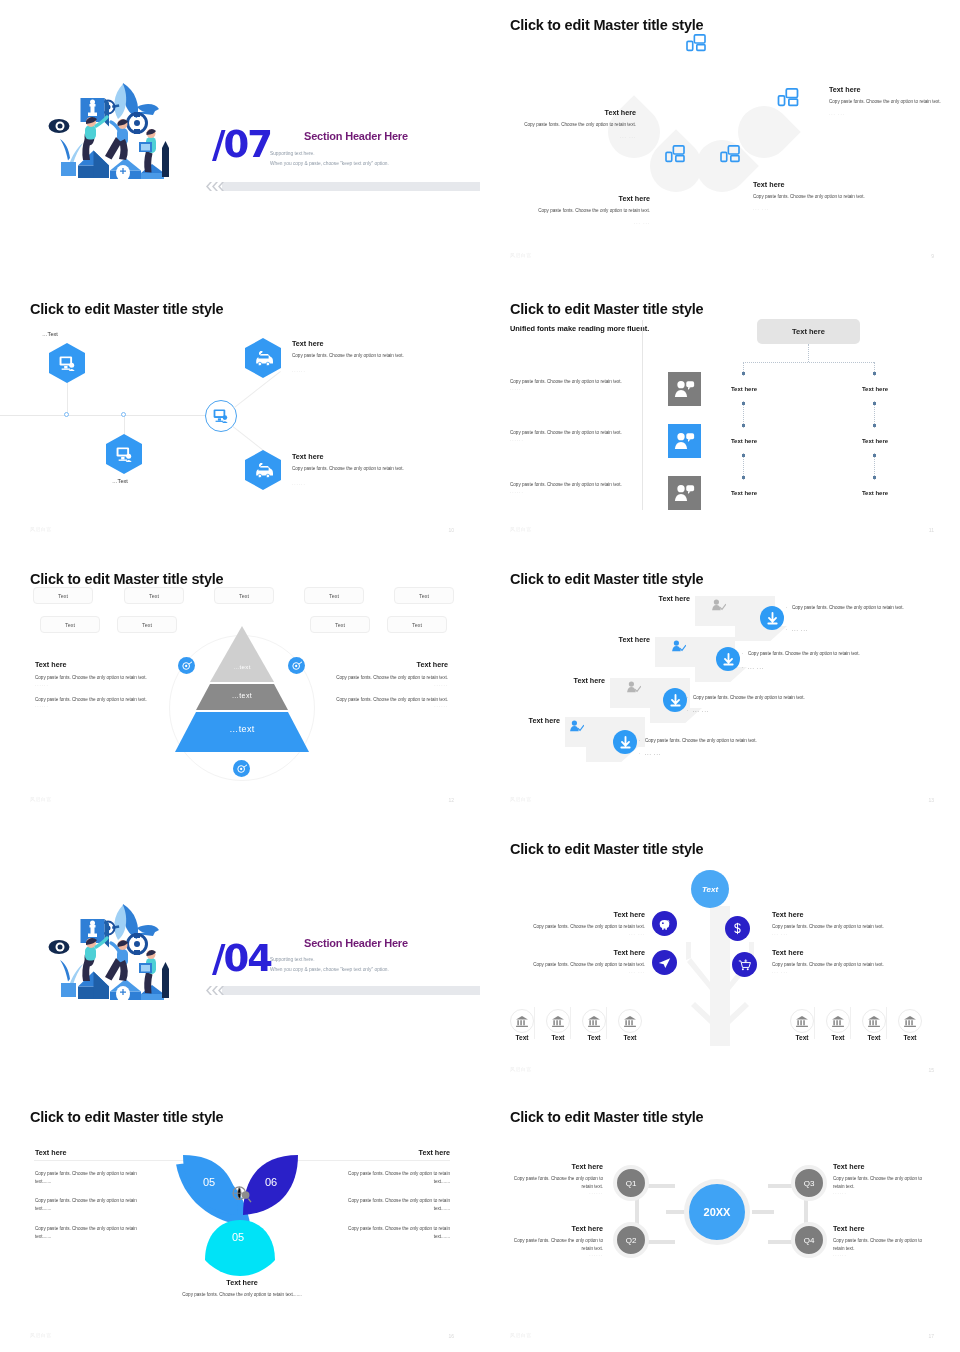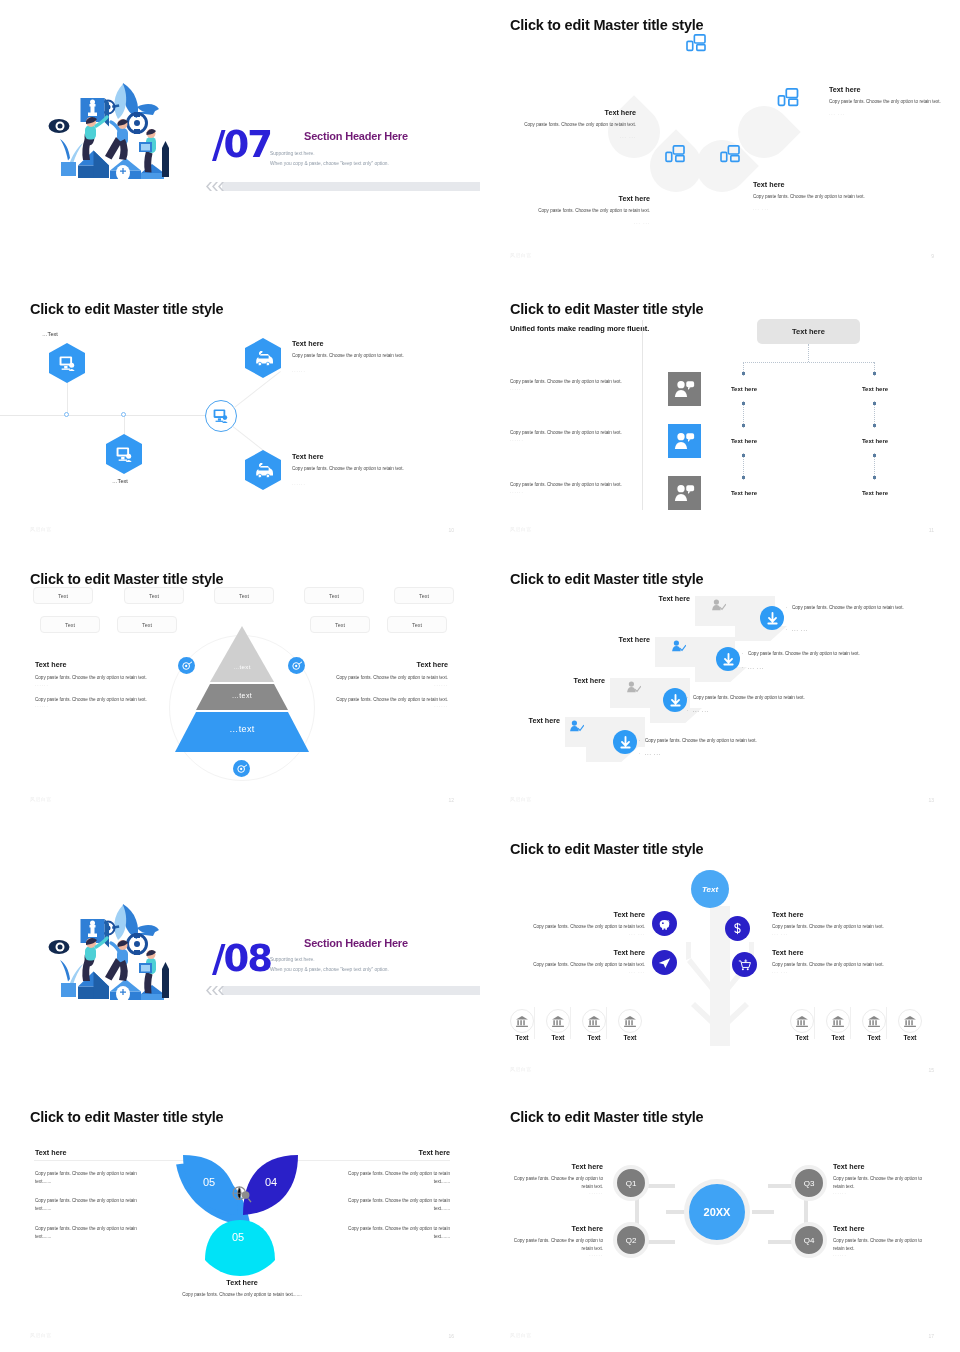--- a/index.html
+++ b/index.html
@@ -661,21 +661,21 @@
     <path d="M142 104 q-8 -12 -16 -16" stroke="#4a9ae8" stroke-width="7" fill="none" stroke-linecap="round"></path>
     <rect x="196" y="118" width="20" height="32" rx="9" fill="#4ed0d6"></rect>
     <circle cx="206" cy="111" r="9" fill="#f2b9a0"></circle>
     <path d="M197 109 q9 -12 19 -3 q-4 7 -19 8Z" fill="#2b2b4a"></path>
     <path d="M196 146 q-6 24 -2 42 l13 1 q-2 -22 2 -38Z" fill="#2b2b4a"></path>
     <rect x="182" y="128" width="26" height="20" fill="#2f7fd6"></rect>
     <rect x="186" y="132" width="18" height="13" fill="#9fd0f5"></rect>
     <rect x="228" y="140" width="14" height="58" fill="#12294f"></rect>
     <path d="M228 140 L235 126 L242 140Z" fill="#12294f"></path>
   </svg>
-  <div class="sec-num" style="top:113px;">/08</div>
+  <div class="sec-num" style="top:113px;">/04</div>
   <div class="sec-title" style="top:113px;">Section Header Here</div>
   <div class="sec-sub1" style="top:133px;">Supporting text here.</div>
   <div class="sec-sub2" style="top:143px;">When you copy &amp; paste, choose "keep text only" option.</div>
   <div class="sec-bar" style="top:162px;"></div>
   <svg class="sec-chev" style="top:162px;" viewBox="0 0 20 9">
     <path d="M6 0 L2 4.5 L6 9 L8 9 L4 4.5 L8 0Z M12 0 L8 4.5 L12 9 L14 9 L10 4.5 L14 0Z M18 0 L14 4.5 L18 9 L20 9 L16 4.5 L20 0Z" fill="#c9ccd2"></path>
   </svg>
 </div>
 
 <div class="slide col-r r4">
@@ -860,21 +860,21 @@
 
   <svg style="position:absolute;left:173px;top:60px;width:130px;height:125px;" viewBox="0 0 130 125">
     <path d="M62 48 C36 46 18 30 14 8 C38 4 58 20 62 48Z" fill="#3399f3" transform="translate(0,0) scale(1.55) translate(-12,0)"></path>
   </svg>
   <svg style="position:absolute;left:173px;top:58px;width:135px;height:128px;" viewBox="0 0 135 128">
     <path d="M65 65 C65 25 45 5 10 5 C10 42 32 63 65 65Z" fill="#3399f3"></path>
     <path d="M70 65 C70 25 90 5 125 5 C125 42 103 63 70 65Z" fill="#2a20c8"></path>
     <path d="M67 70 C47 70 32 85 32 110 C32 110 45 126 67 126 C89 126 102 110 102 110 C102 85 87 70 67 70Z" fill="#00e3f7"></path>
   </svg>
   <div class="petal-num" style="left:203px; top:84px;">05</div>
-  <div class="petal-num" style="left:265px; top:84px;">04</div>
+  <div class="petal-num" style="left:265px; top:84px;">06</div>
   <div class="petal-num" style="left:232px; top:139px;">05</div>
 
   <svg style="position:absolute;left:232px;top:94px;width:20px;height:18px;" viewBox="0 0 22 20">
     <circle cx="8" cy="8" r="7" fill="none" stroke="#8d8d8d" stroke-width="1.3"></circle>
     <path d="M1 8 h14 M8 1 q4 7 0 14 M8 1 q-4 7 0 14" stroke="#8d8d8d" stroke-width="1"></path>
     <circle cx="15" cy="10" r="4.3" fill="#8d8d8d"></circle>
     <path d="M18 14 L21 18" stroke="#8d8d8d" stroke-width="1.5"></path>
   </svg>
 
   <div class="h-sm" style="position:absolute;left:190px;top:186px;width:104px;text-align:center;">Text here</div>

